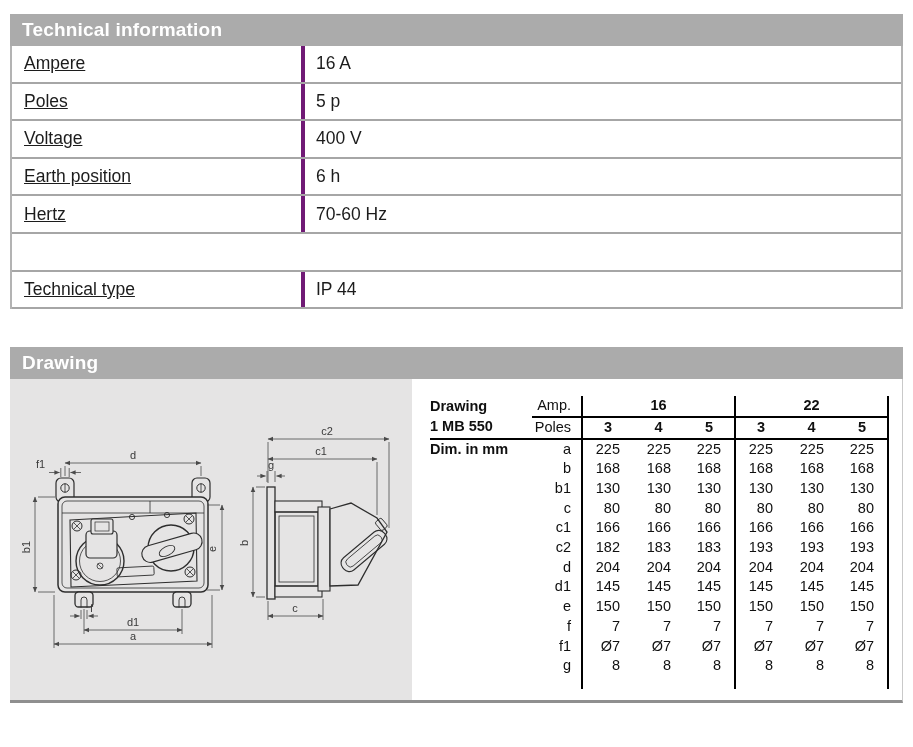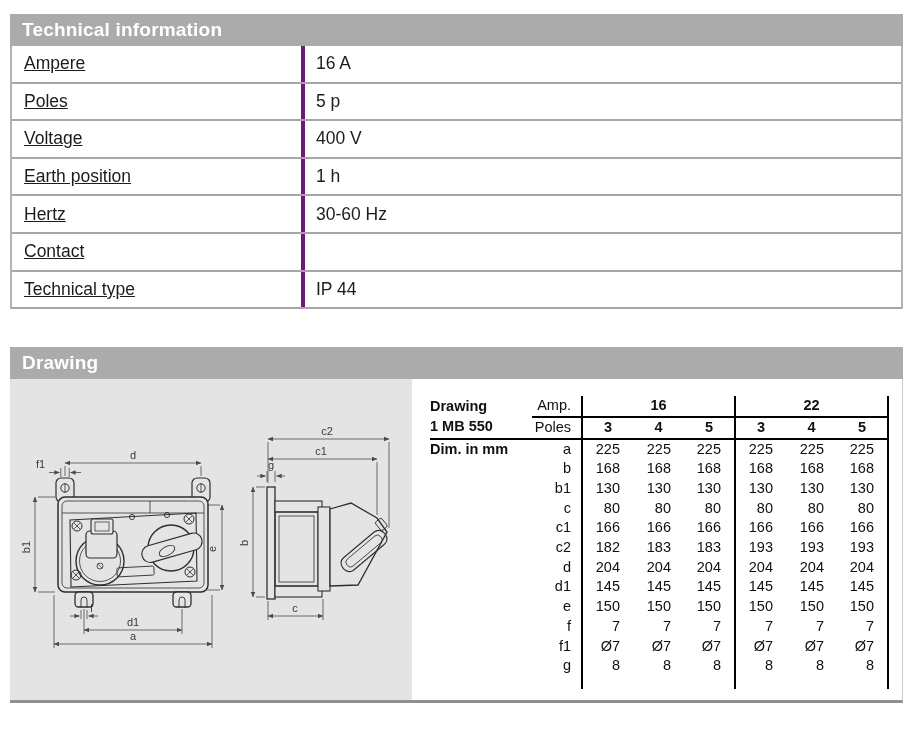--- a/index.html
+++ b/index.html
@@ -64,28 +64,27 @@
       <div class="tech-row">
         <div class="cell-label">Poles</div>
         <div class="cell-value">5 p</div>
       </div>
       <div class="tech-row">
         <div class="cell-label">Voltage</div>
         <div class="cell-value">400 V</div>
       </div>
       <div class="tech-row">
         <div class="cell-label">Earth position</div>
-        <div class="cell-value">1 h</div>
+        <div class="cell-value">6 h</div>
       </div>
       <div class="tech-row">
         <div class="cell-label">Hertz</div>
-        <div class="cell-value">30-60 Hz</div>
-      </div>
-      <div class="tech-row">
-        <div class="cell-label">Contact</div>
+        <div class="cell-value">70-60 Hz</div>
+      </div>
+      <div class="tech-row">
       </div>
       <div class="tech-row">
         <div class="cell-label">Technical type</div>
         <div class="cell-value">IP 44</div>
       </div>
     </div>
   </section>
 
   <section class="drawing-section">
     <div class="section-header">

